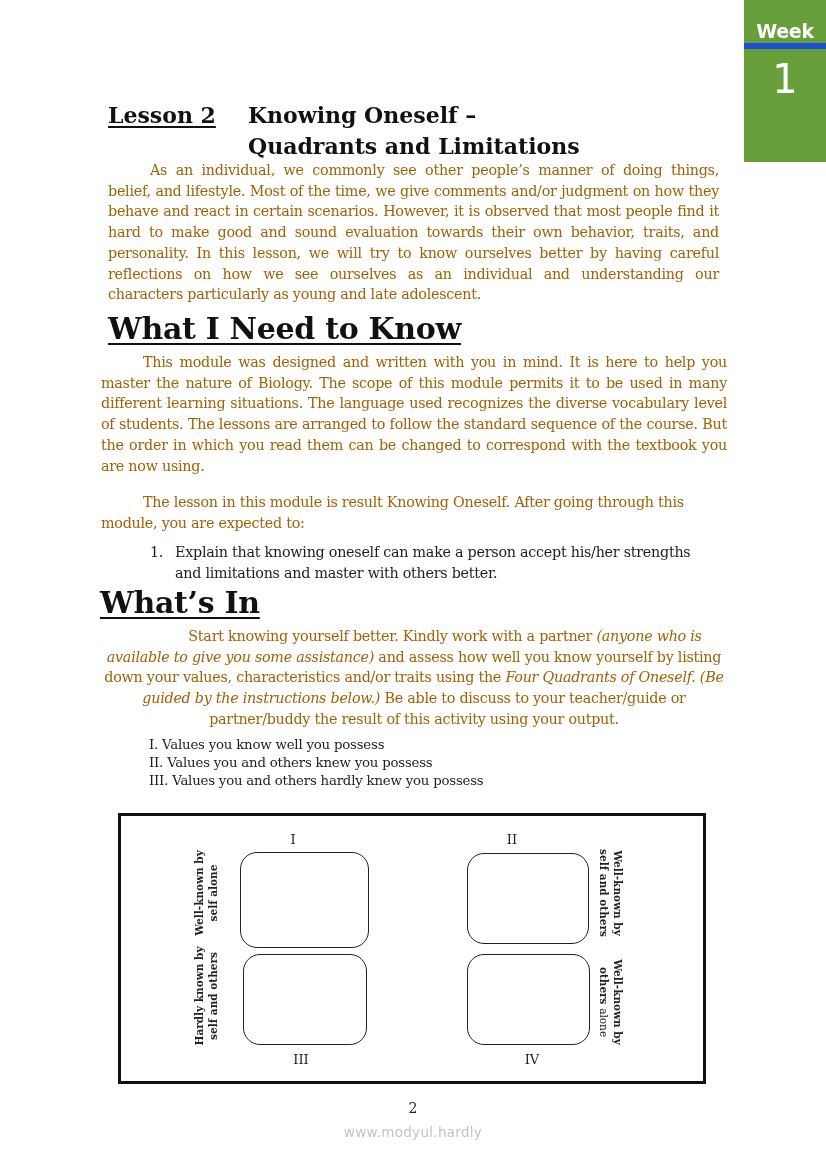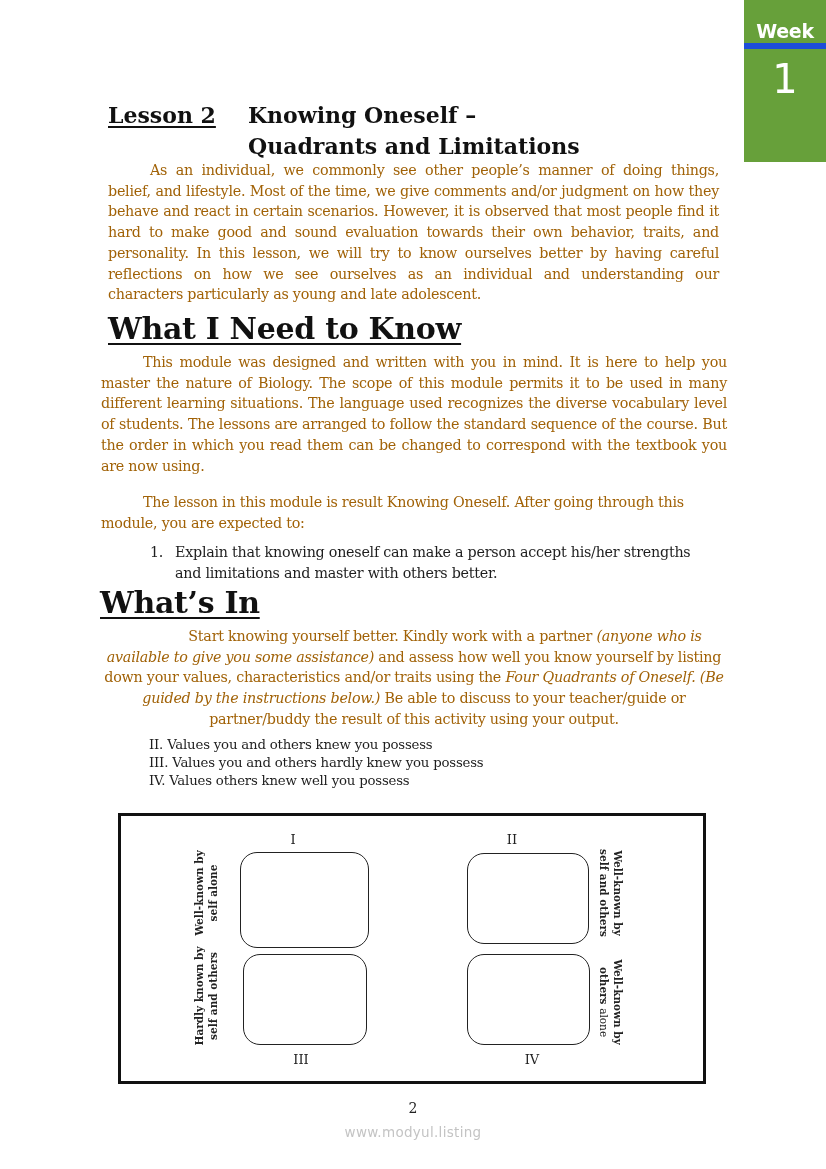--- a/index.html
+++ b/index.html
@@ -116,23 +116,23 @@
     <span class="num">1.</span>
     <span class="txt">Explain that knowing oneself can make a person accept his/her strengths and limitations and master with others better.</span>
   </div>
 </div>
 
 <h2 class="section-heading h-in">What’s In</h2>
 
 <p class="para in-para"><span class="indent"></span><span>Start knowing yourself better. Kindly work with a partner </span><em>(anyone who is available to give you some assistance)</em><span> and assess how well you know yourself by listing down your values, characteristics and/or traits using the </span><em>Four Quadrants of Oneself. (Be guided by the instructions below.)</em><span> Be able to discuss to your teacher/guide or partner/buddy the result of this activity using your output.</span></p>
 
 <div class="quad-list">
+  <div>I. Values you know well you possess</div>
   <div>II. Values you and others knew you possess</div>
   <div>III. Values you and others hardly knew you possess</div>
-  <div>IV. Values others knew well you possess</div>
 </div>
 
 <div class="quad-box">
   <div class="qnum n1">I</div>
   <div class="qnum n2">II</div>
   <div class="qnum n3">III</div>
   <div class="qnum n4">IV</div>
 
   <div class="qbox q1"></div>
   <div class="qbox q2"></div>
@@ -151,13 +151,13 @@
     <span>Hardly known by</span>
     <span>self and others</span>
   </div>
   <div class="side-label lab4">
     <span>Well-known by</span>
     <span><b>others </b><i class="light" style="font-style:normal">alone</i></span>
   </div>
 </div>
 
 <div class="page-number">2</div>
-<div class="watermark">www.modyul.listing</div>
+<div class="watermark">www.modyul.hardly</div>
 
 </body></html>

